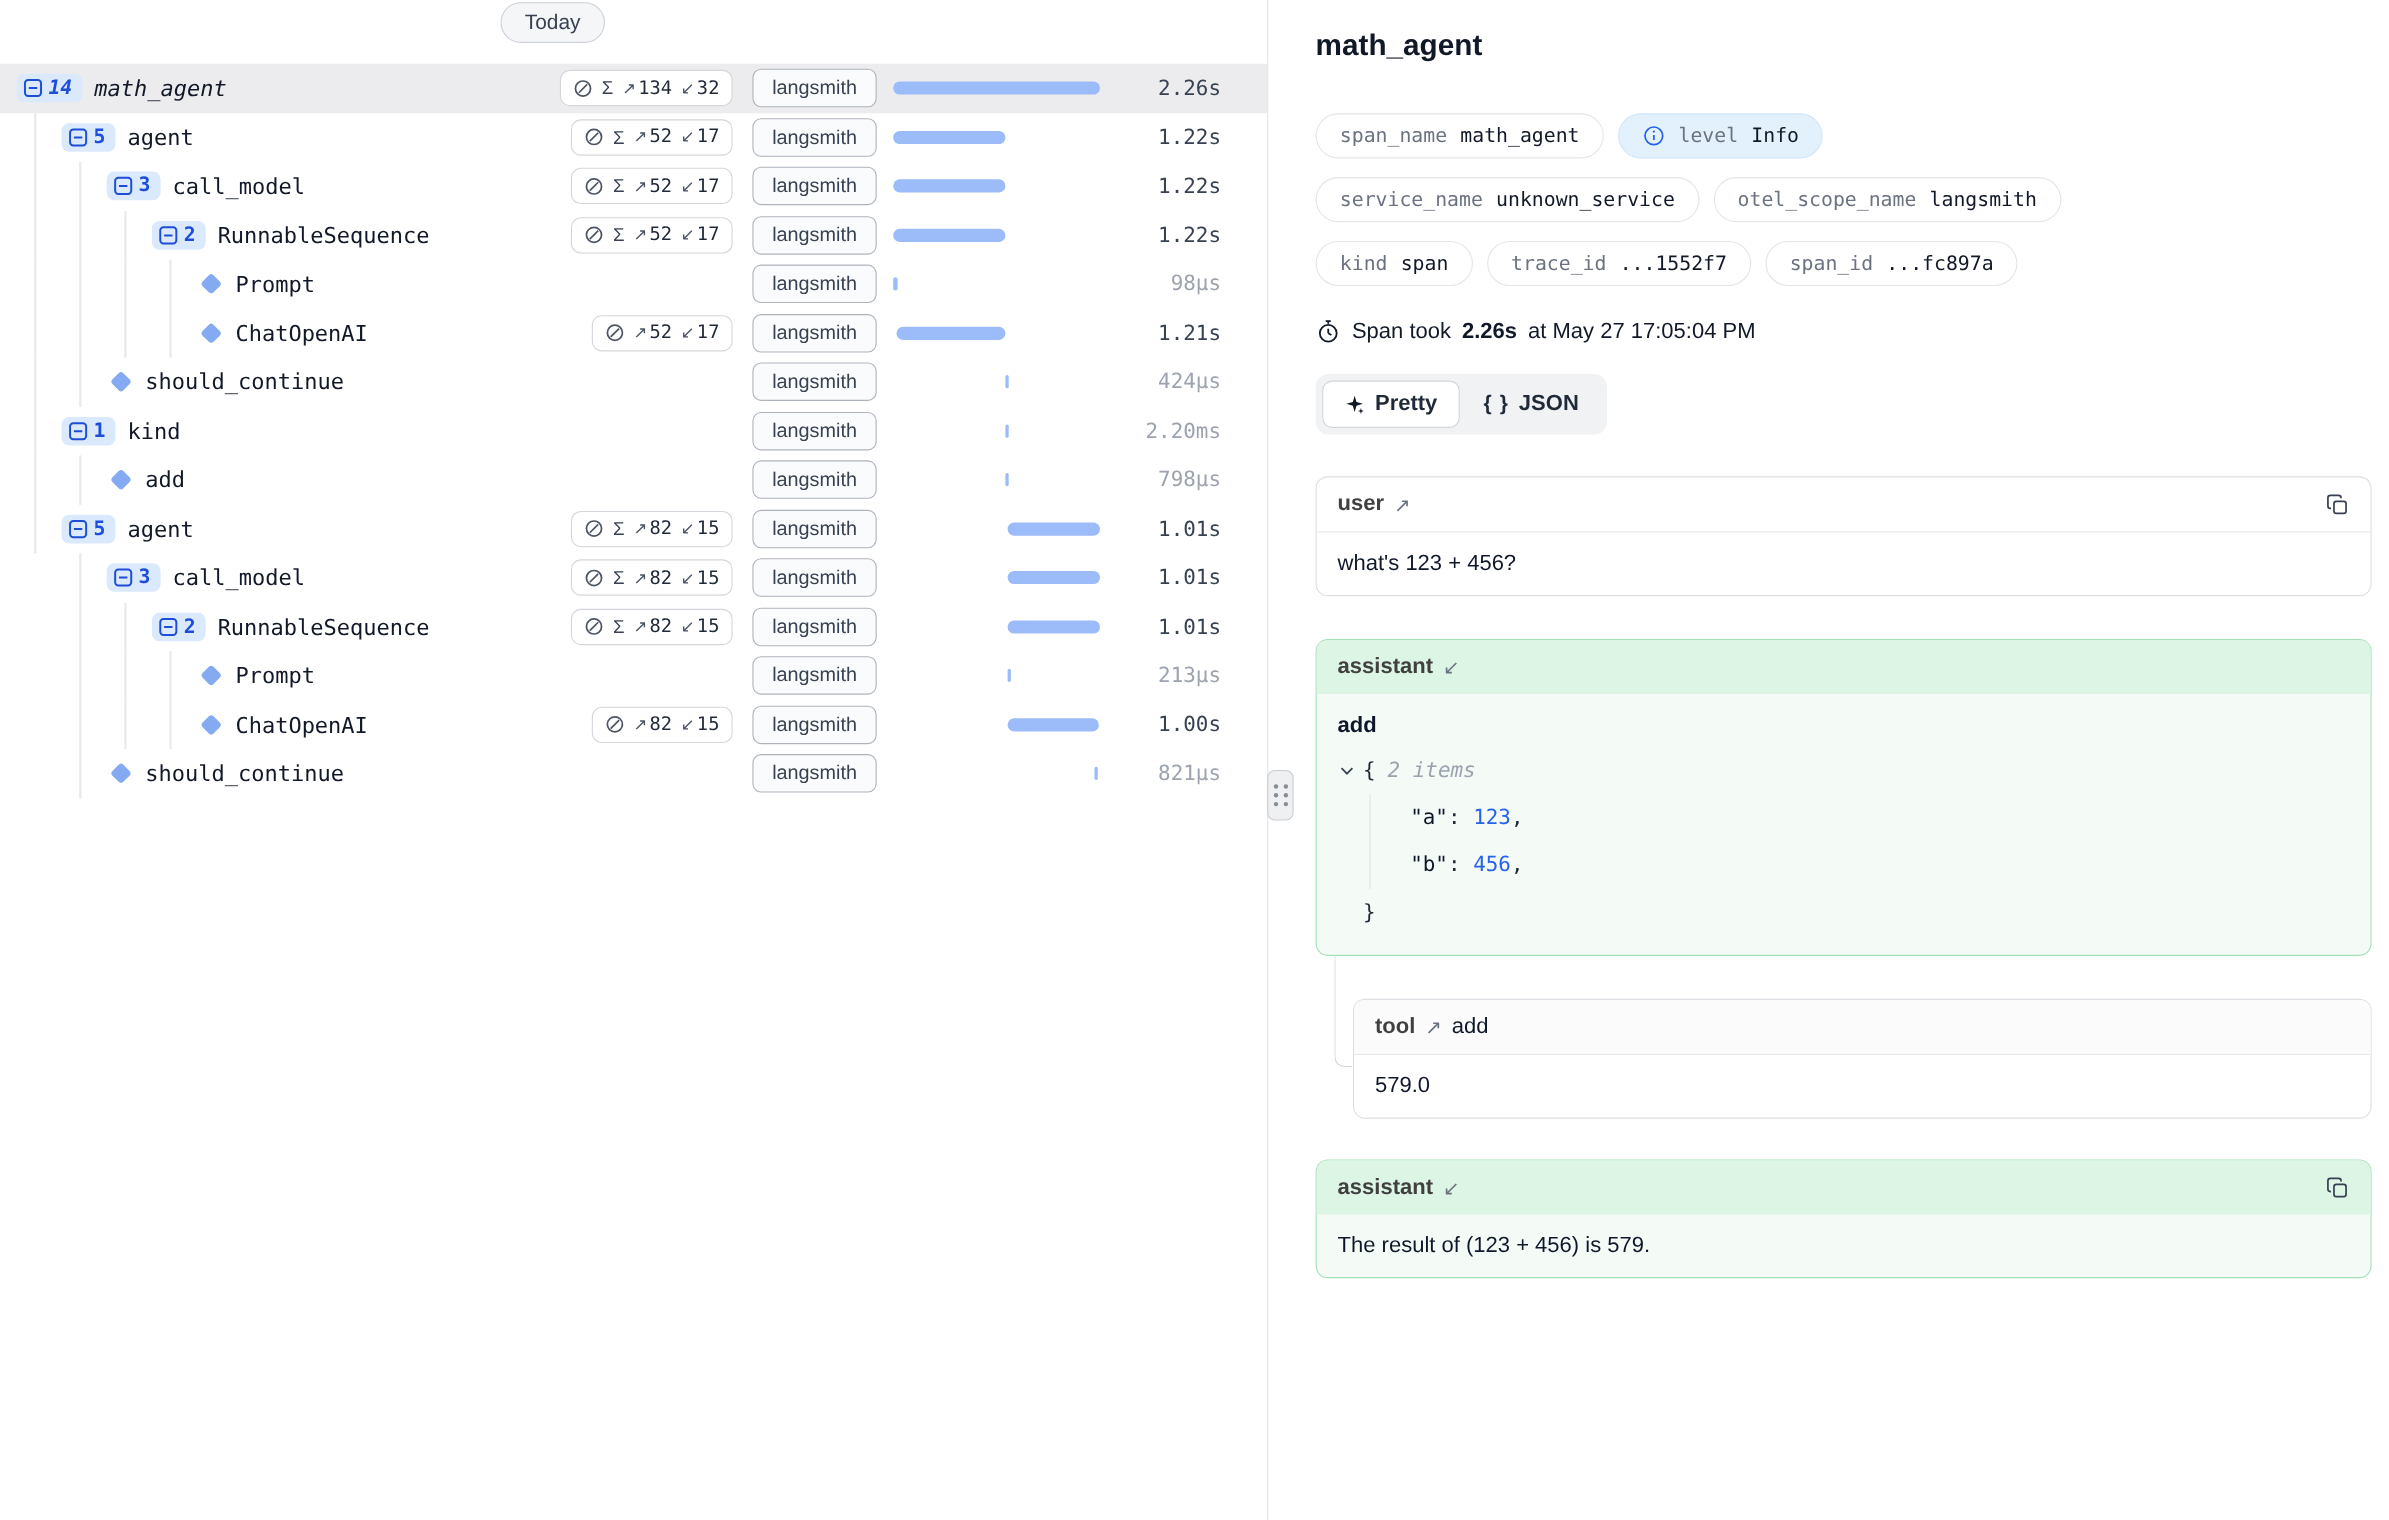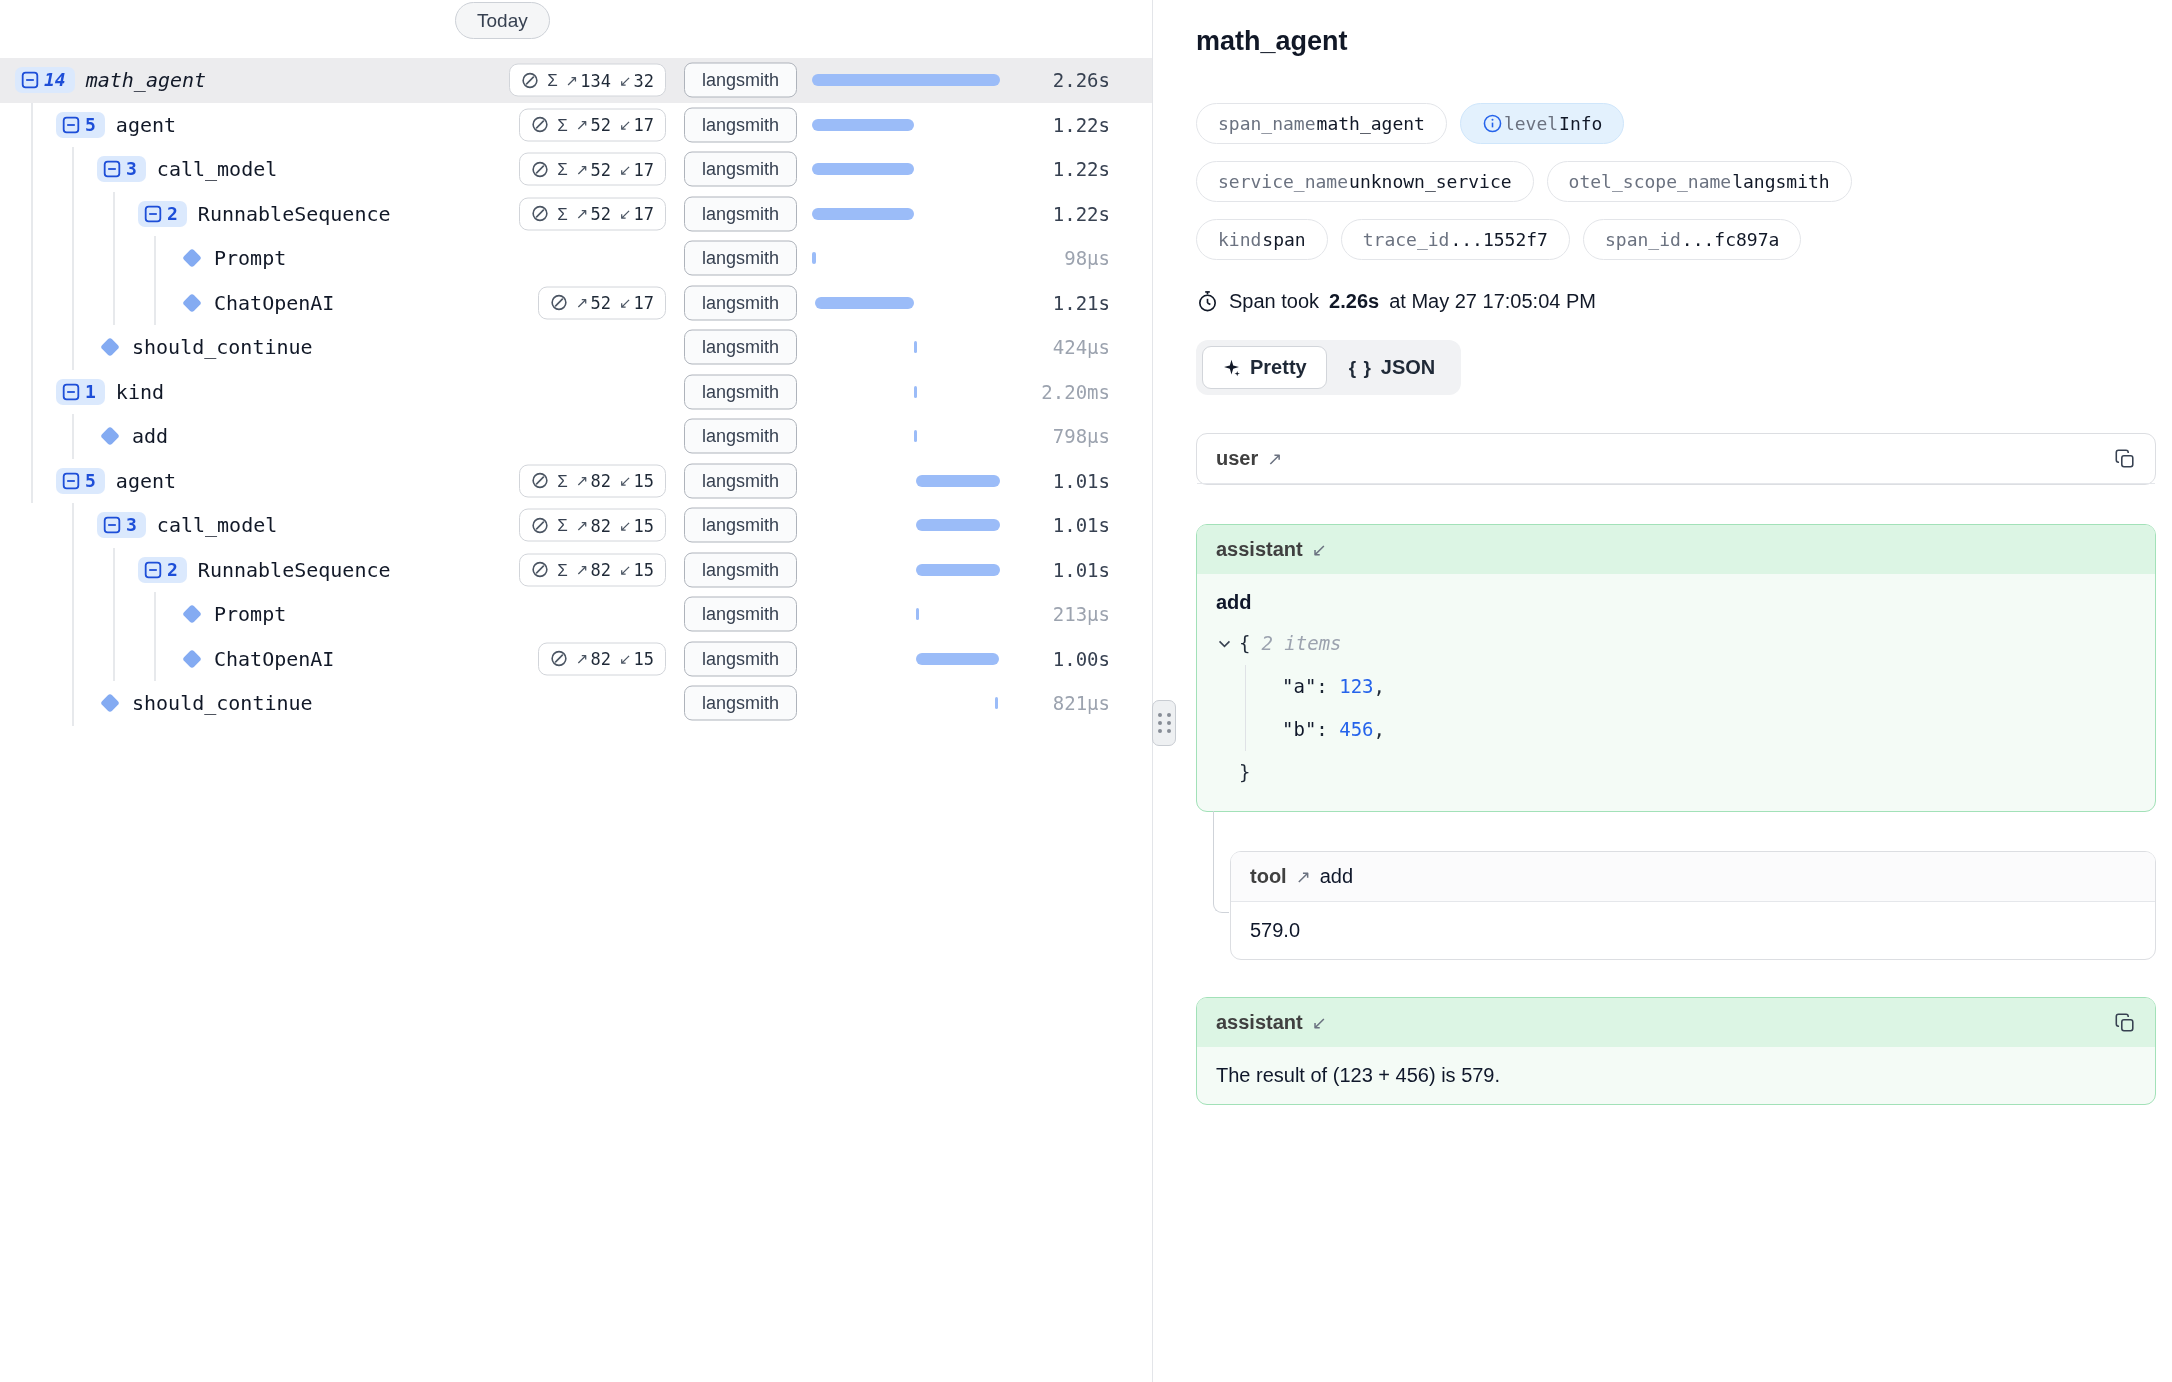--- a/index.html
+++ b/index.html
@@ -32,21 +32,21 @@
   .dur.muted{color:#9ca3af}
 
   
   .drag-handle{position:absolute;left:1152px;top:700px;width:24px;height:46px;background:#eef0f2;border:1.5px solid #c8ccd2;border-radius:7px;display:grid;grid-template-columns:repeat(2,4px);grid-auto-rows:4px;gap:4px 5px;place-content:center;z-index:6;cursor:col-resize}
   .drag-handle i{width:4px;height:4px;border-radius:50%;background:#878d97}
 
   
   .detail{flex:1;padding:0 16px 0 43px;overflow:hidden}
   .title{font-size:27px;font-weight:600;color:#111827;margin:26px 0 46px}
   .chip-row{display:flex;gap:13px;margin-bottom:17px}
-  .chip{display:inline-flex;align-items:center;gap:1px;height:41px;padding:0 21px;border:1.5px solid #e3e5e9;border-radius:21px;background:#fff;font-family:"DejaVu Sans Mono",monospace;font-size:18px;white-space:nowrap}
+  .chip{display:inline-flex;align-items:center;gap:12px;height:41px;padding:0 21px;border:1.5px solid #e3e5e9;border-radius:21px;background:#fff;font-family:"DejaVu Sans Mono",monospace;font-size:18px;white-space:nowrap}
   .chip-key{color:#6b7280}
   .chip-val{color:#111827}
   .chip.level{background:#e3f1fd;border-color:#cfe6fb}
   .info-ic{width:21px;height:21px;color:#2563eb}
   .took{display:flex;align-items:center;gap:10px;margin-top:30px;font-size:20px;color:#111827}
   .took b{font-weight:700}
   .clock-ic{width:23px;height:23px;color:#111827}
   .tabs{display:flex;gap:37px;margin-top:30px;border-bottom:1.5px solid #e5e7eb}
   .tab{padding:0 2px 15px;font-size:20px;color:#374151;cursor:pointer}
   .tab.active{color:#0f172a;font-weight:500;border-bottom:3px solid #1f2937;margin-bottom:-1.5px}
@@ -554,20 +554,21 @@
 
     <div class="card user">
       <div class="card-h">
         <span class="role">user</span>
         <span class="dir">↗</span>
         <svg class="copy" viewBox="0 0 24 24" fill="none" stroke="currentColor" stroke-width="1.7">
           <rect x="8.5" y="8.5" width="12" height="12" rx="2.4"></rect>
             <path d="M5.5 15.5 H4.9 A2.4 2.4 0 0 1 2.5 13.1 V4.9 A2.4 2.4 0 0 1 4.9 2.5 H13.1 A2.4 2.4 0 0 1 15.5 4.9 V5.5"></path>
         </svg>
       </div>
+      <div class="card-b">what's 123 + 456?</div>
     </div>
 
     <div class="card assist">
       <div class="card-h">
         <span class="role">assistant</span>
         <span class="dir">↙</span>
       </div>
       <div class="card-b">
         <div class="tc-name">add</div>
         <div class="json">

